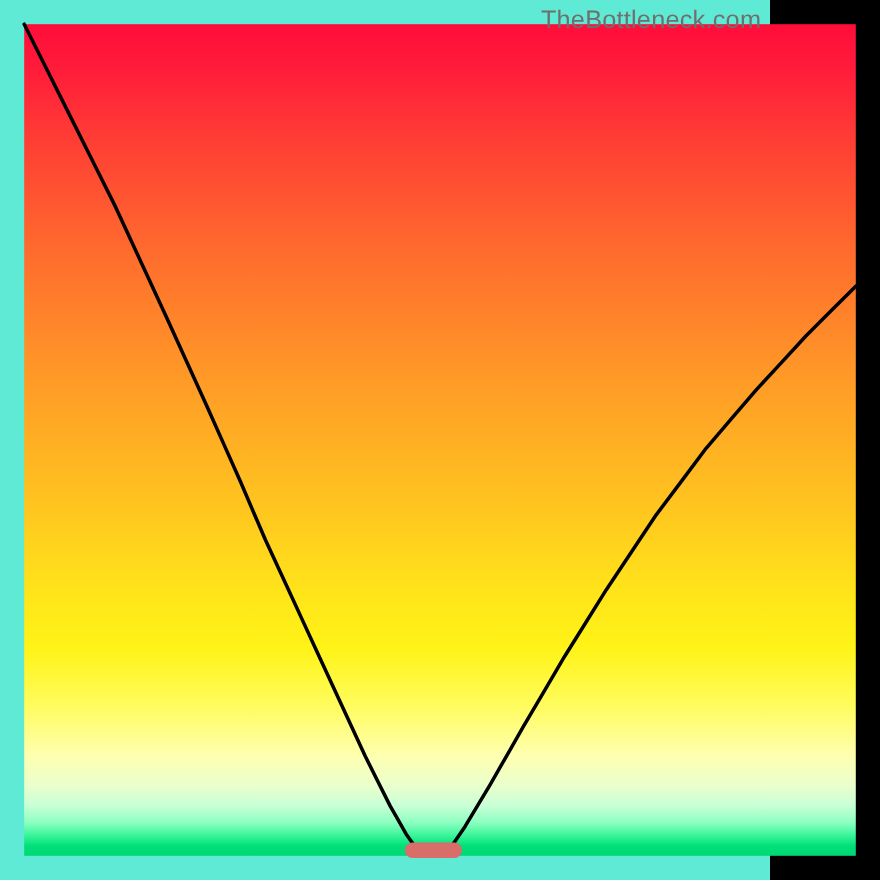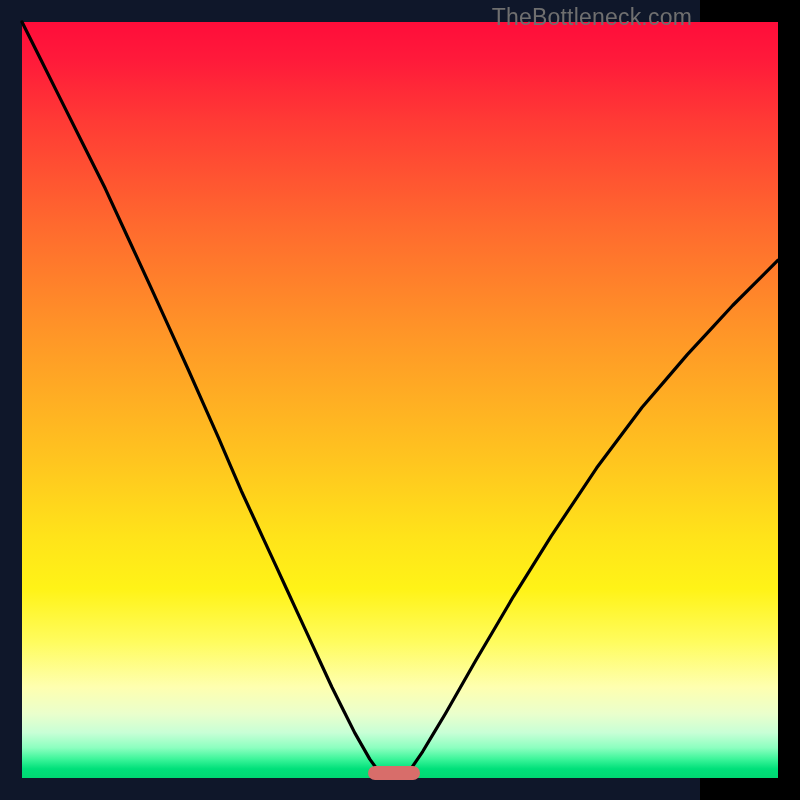--- a/index.html
+++ b/index.html
@@ -7,21 +7,21 @@
     width: 800px;
     height: 800px;
     overflow: hidden;
     font-family: Arial, Helvetica, sans-serif;
     background: #000;
   }
   .frame {
     position: relative;
     width: 700px;
     height: 800px;
-    background: #0f172a;
+    background: #5eead4;
   }
   .plot {
     position: absolute;
     left: 22px;
     top: 22px;
     width: 756px;
     height: 756px;
   }
   .gradient {
     position: absolute;

